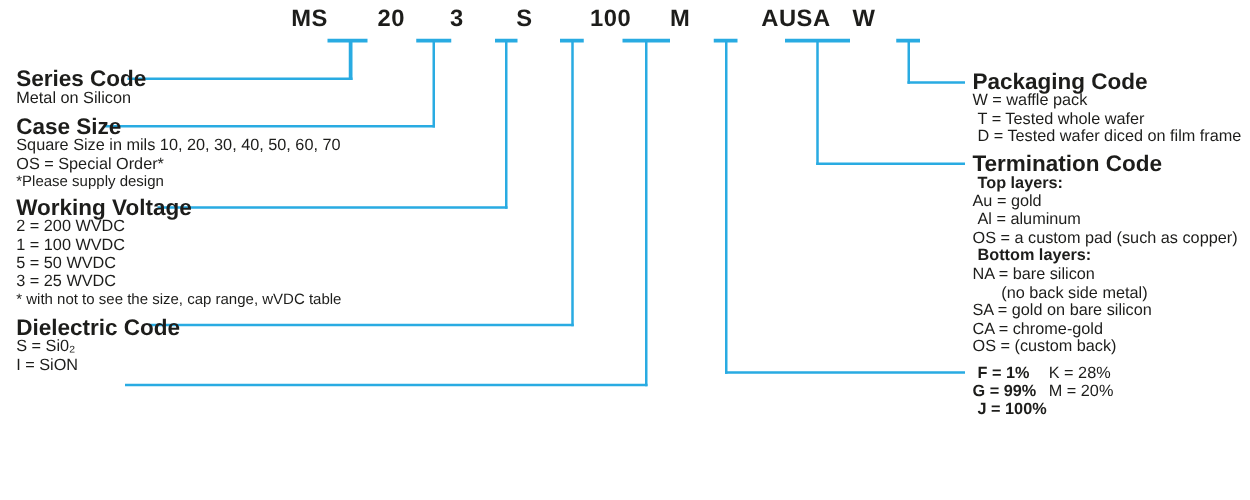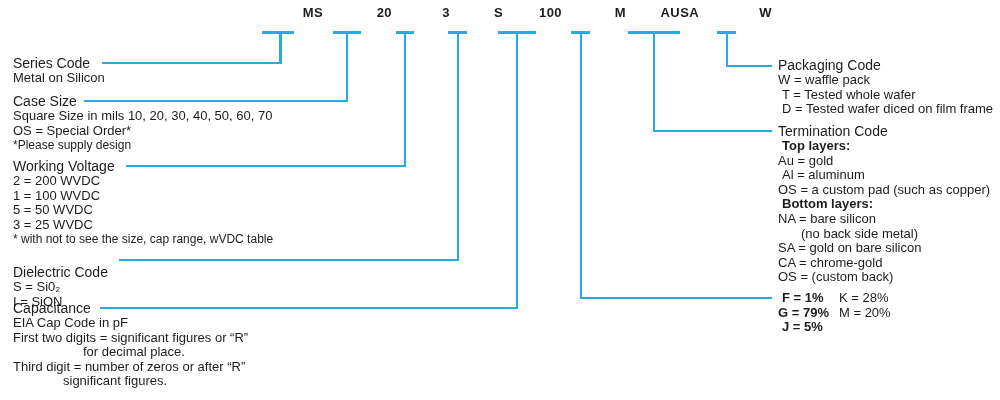--- a/index.html
+++ b/index.html
@@ -1,26 +1,26 @@
 <!DOCTYPE html>
 <html><head>
 <meta charset="utf-8">
 <style>
   html,body{margin:0;padding:0;background:#ffffff;}
   #canvas{
     position:relative;width:1000px;height:400px;background:#ffffff;
     font-family:"Liberation Sans",sans-serif;color:#1d1d1b;overflow:hidden;
   }
   .seg{
-    position:absolute;top:5px;width:90px;text-align:right;
-    font-size:13px;font-weight:700;letter-spacing:.4px;color:#1d1d1b;
+    position:absolute;top:5px;width:90px;text-align:left;
+    font-size:19px;font-weight:700;letter-spacing:.4px;color:#1d1d1b;
   }
   .cl{position:absolute;background:#29abe2;}
   .section{position:absolute;}
-  .sec-title{font-size:14px;font-weight:400;line-height:16px;white-space:nowrap;}
+  .sec-title{font-size:18px;font-weight:700;line-height:16px;white-space:nowrap;}
   .bl{font-size:13px;line-height:14.6px;white-space:nowrap;}
   .b{font-weight:700;}
   .note{font-size:12px;line-height:13px;margin-top:1px;white-space:nowrap;}
   .i1{padding-left:4px;}
   .i2{padding-left:23px;}
   .c1{padding-left:70px;}
   .c2{padding-left:50px;}
   .tol-cols{display:flex;}
   .tol-col1{width:61px;font-weight:bold;}
 </style>
@@ -85,34 +85,26 @@
 
   <div class="section" style="left:13px;top:158px">
     <div class="sec-title">Working Voltage</div>
     <div class="bl">2 = 200 WVDC</div>
     <div class="bl">1 = 100 WVDC</div>
     <div class="bl">5 = 50 WVDC</div>
     <div class="bl">3 = 25 WVDC</div>
     <div class="note">* with not to see the size, cap range, wVDC table</div>
   </div>
 
-  <div class="section" style="left:13px;top:264px">
+  <div class="section" style="left:13px;top:254px">
     <div class="sec-title">Dielectric Code</div>
     <div class="bl">S = Si0₂</div>
     <div class="bl">I = SiON</div>
   </div>
 
-  <div class="section" style="left:13px;top:300px">
-    <div class="sec-title">Capacitance</div>
-    <div class="bl">EIA Cap Code in pF</div>
-    <div class="bl">First two digits = significant figures or “R”</div>
-    <div class="bl c1">for decimal place.</div>
-    <div class="bl">Third digit = number of zeros or after “R”</div>
-    <div class="bl c2">significant figures.</div>
-  </div>
 
   <div class="section" style="left:778px;top:57px">
     <div class="sec-title">Packaging Code</div>
     <div class="bl">W = waffle pack</div>
     <div class="bl i1">T = Tested whole wafer</div>
     <div class="bl i1">D = Tested wafer diced on film frame</div>
   </div>
 
   <div class="section" style="left:778px;top:123px">
     <div class="sec-title">Termination Code</div>
@@ -125,22 +117,22 @@
     <div class="bl i2">(no back side metal)</div>
     <div class="bl">SA = gold on bare silicon</div>
     <div class="bl">CA = chrome-gold</div>
     <div class="bl">OS = (custom back)</div>
   </div>
 
   <div class="section" style="left:778px;top:291px">
     <div class="tol-cols">
       <div class="tol-col1">
         <div class="bl i1">F = 1%</div>
-        <div class="bl">G = 79%</div>
-        <div class="bl i1">J = 5%</div>
+        <div class="bl">G = 99%</div>
+        <div class="bl i1">J = 100%</div>
       </div>
       <div>
         <div class="bl">K = 28%</div>
         <div class="bl">M = 20%</div>
       </div>
     </div>
   </div>
 
 </div>
 

